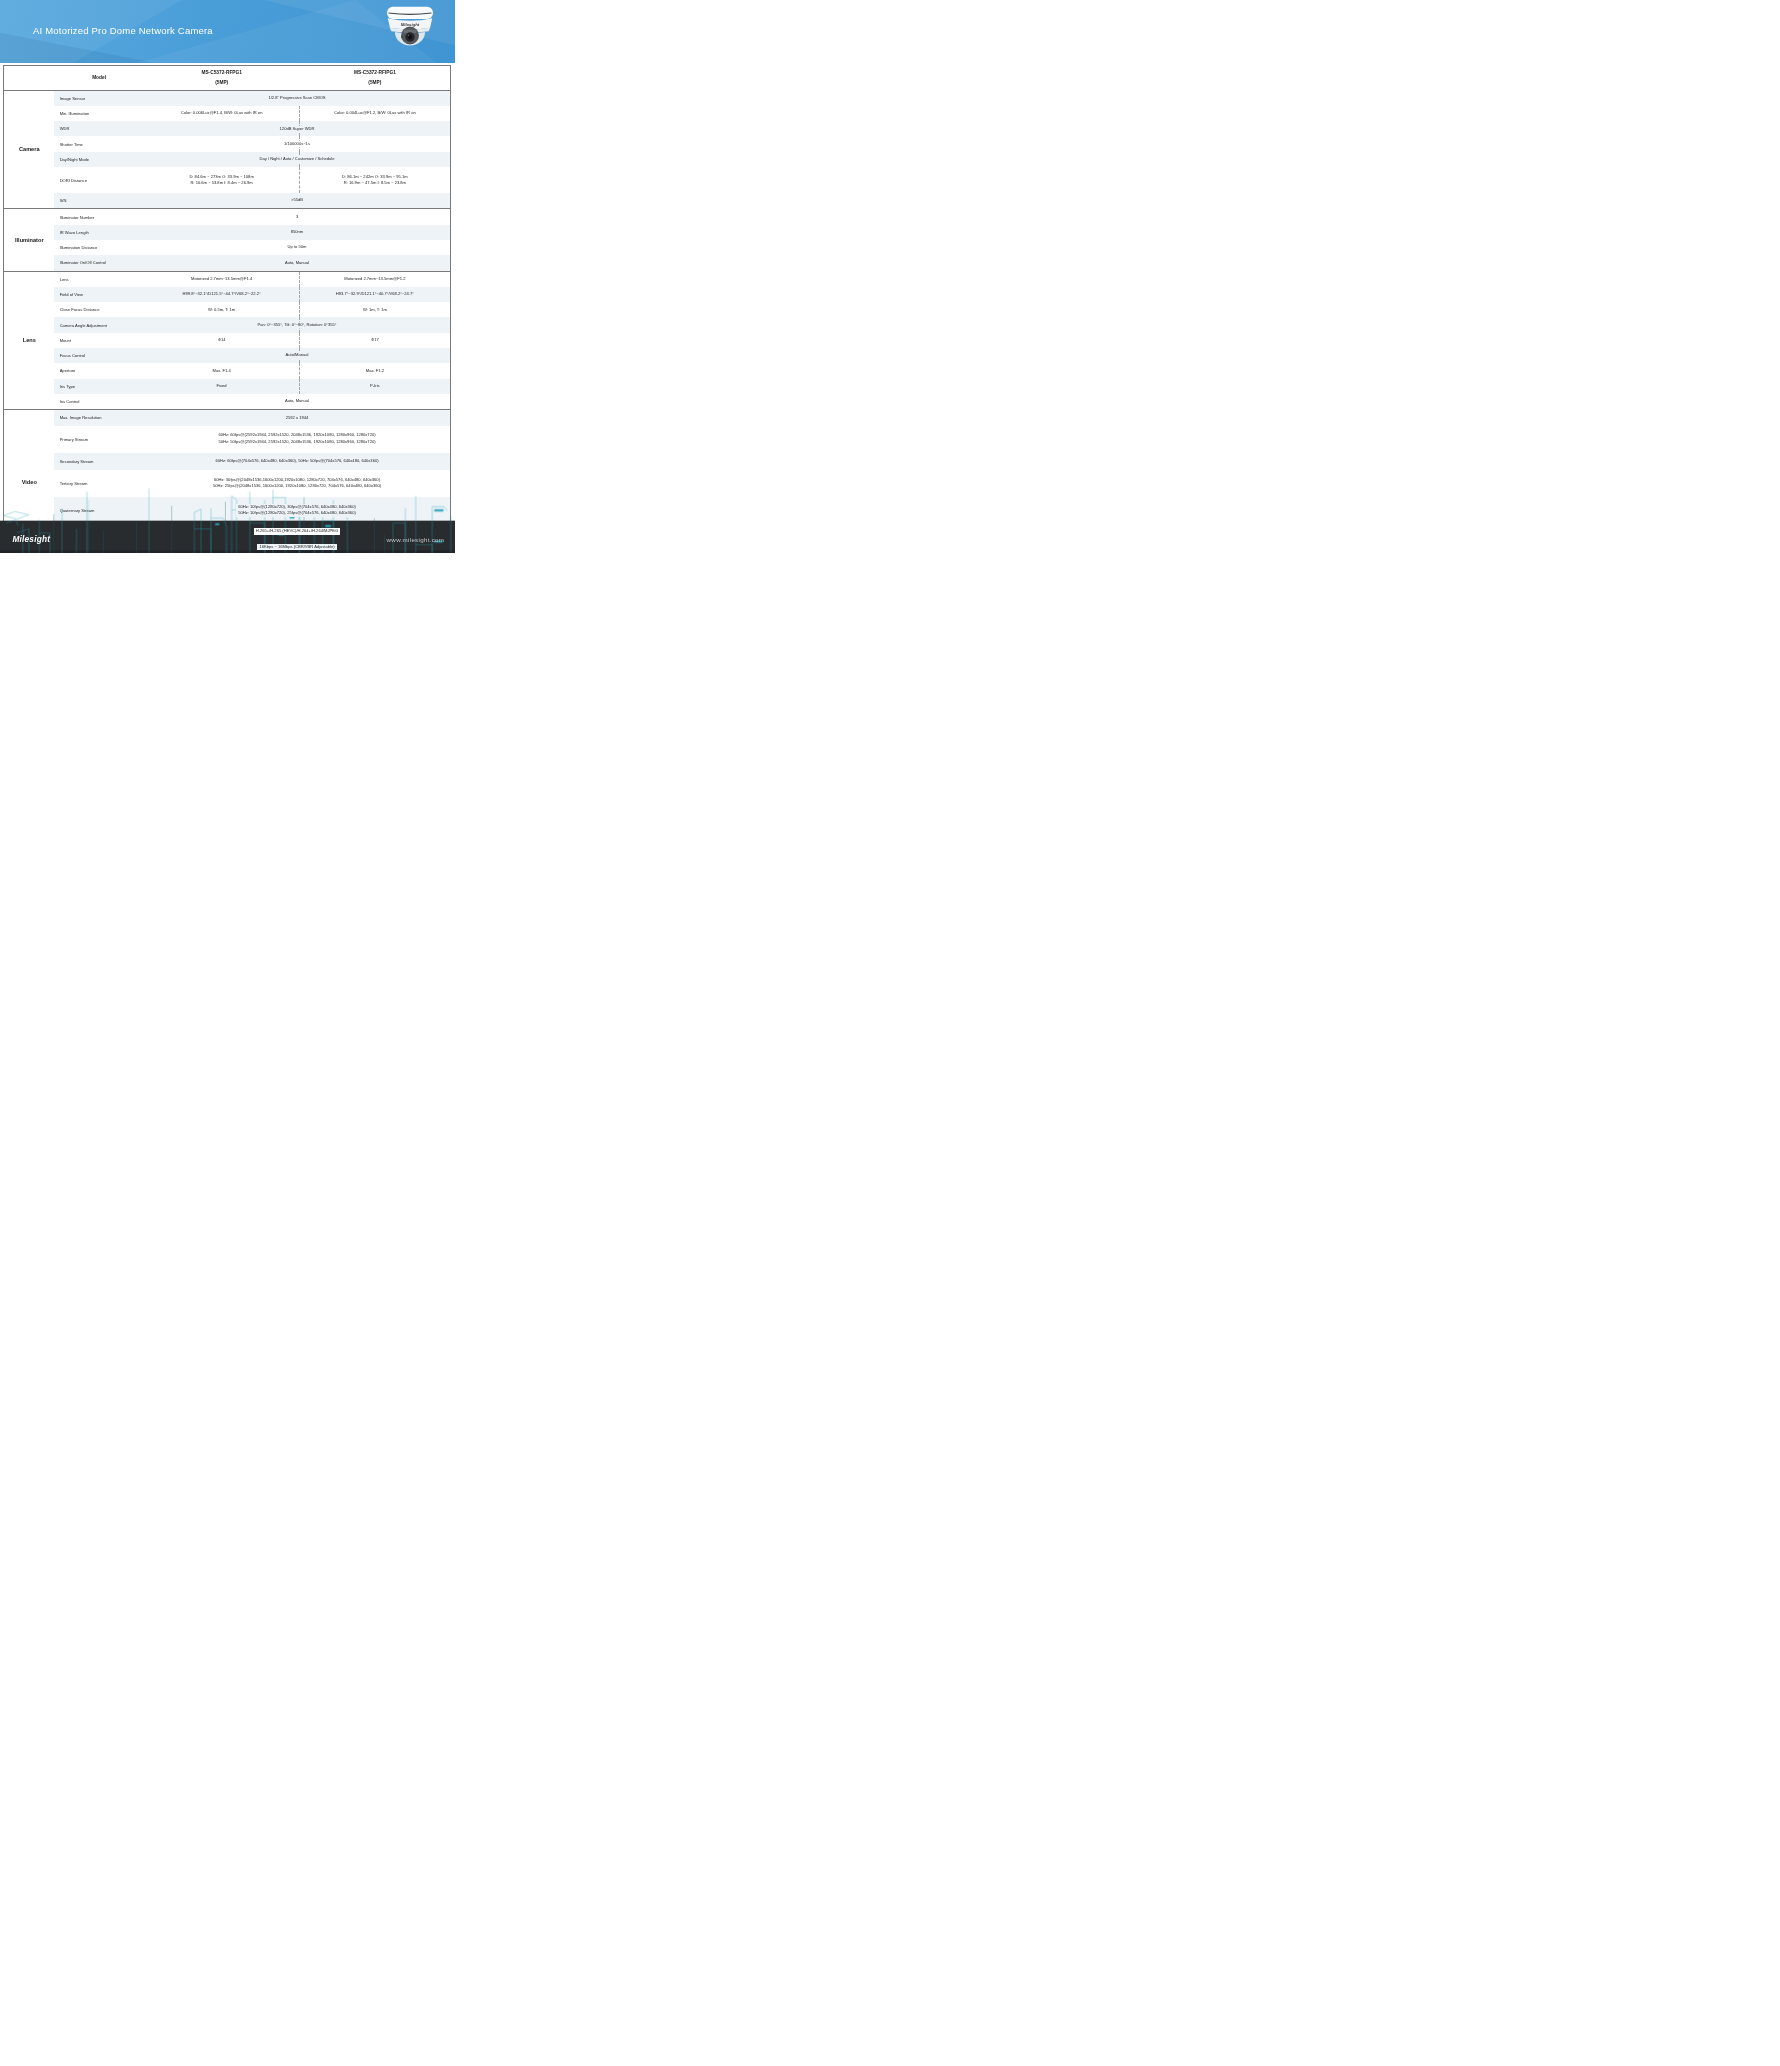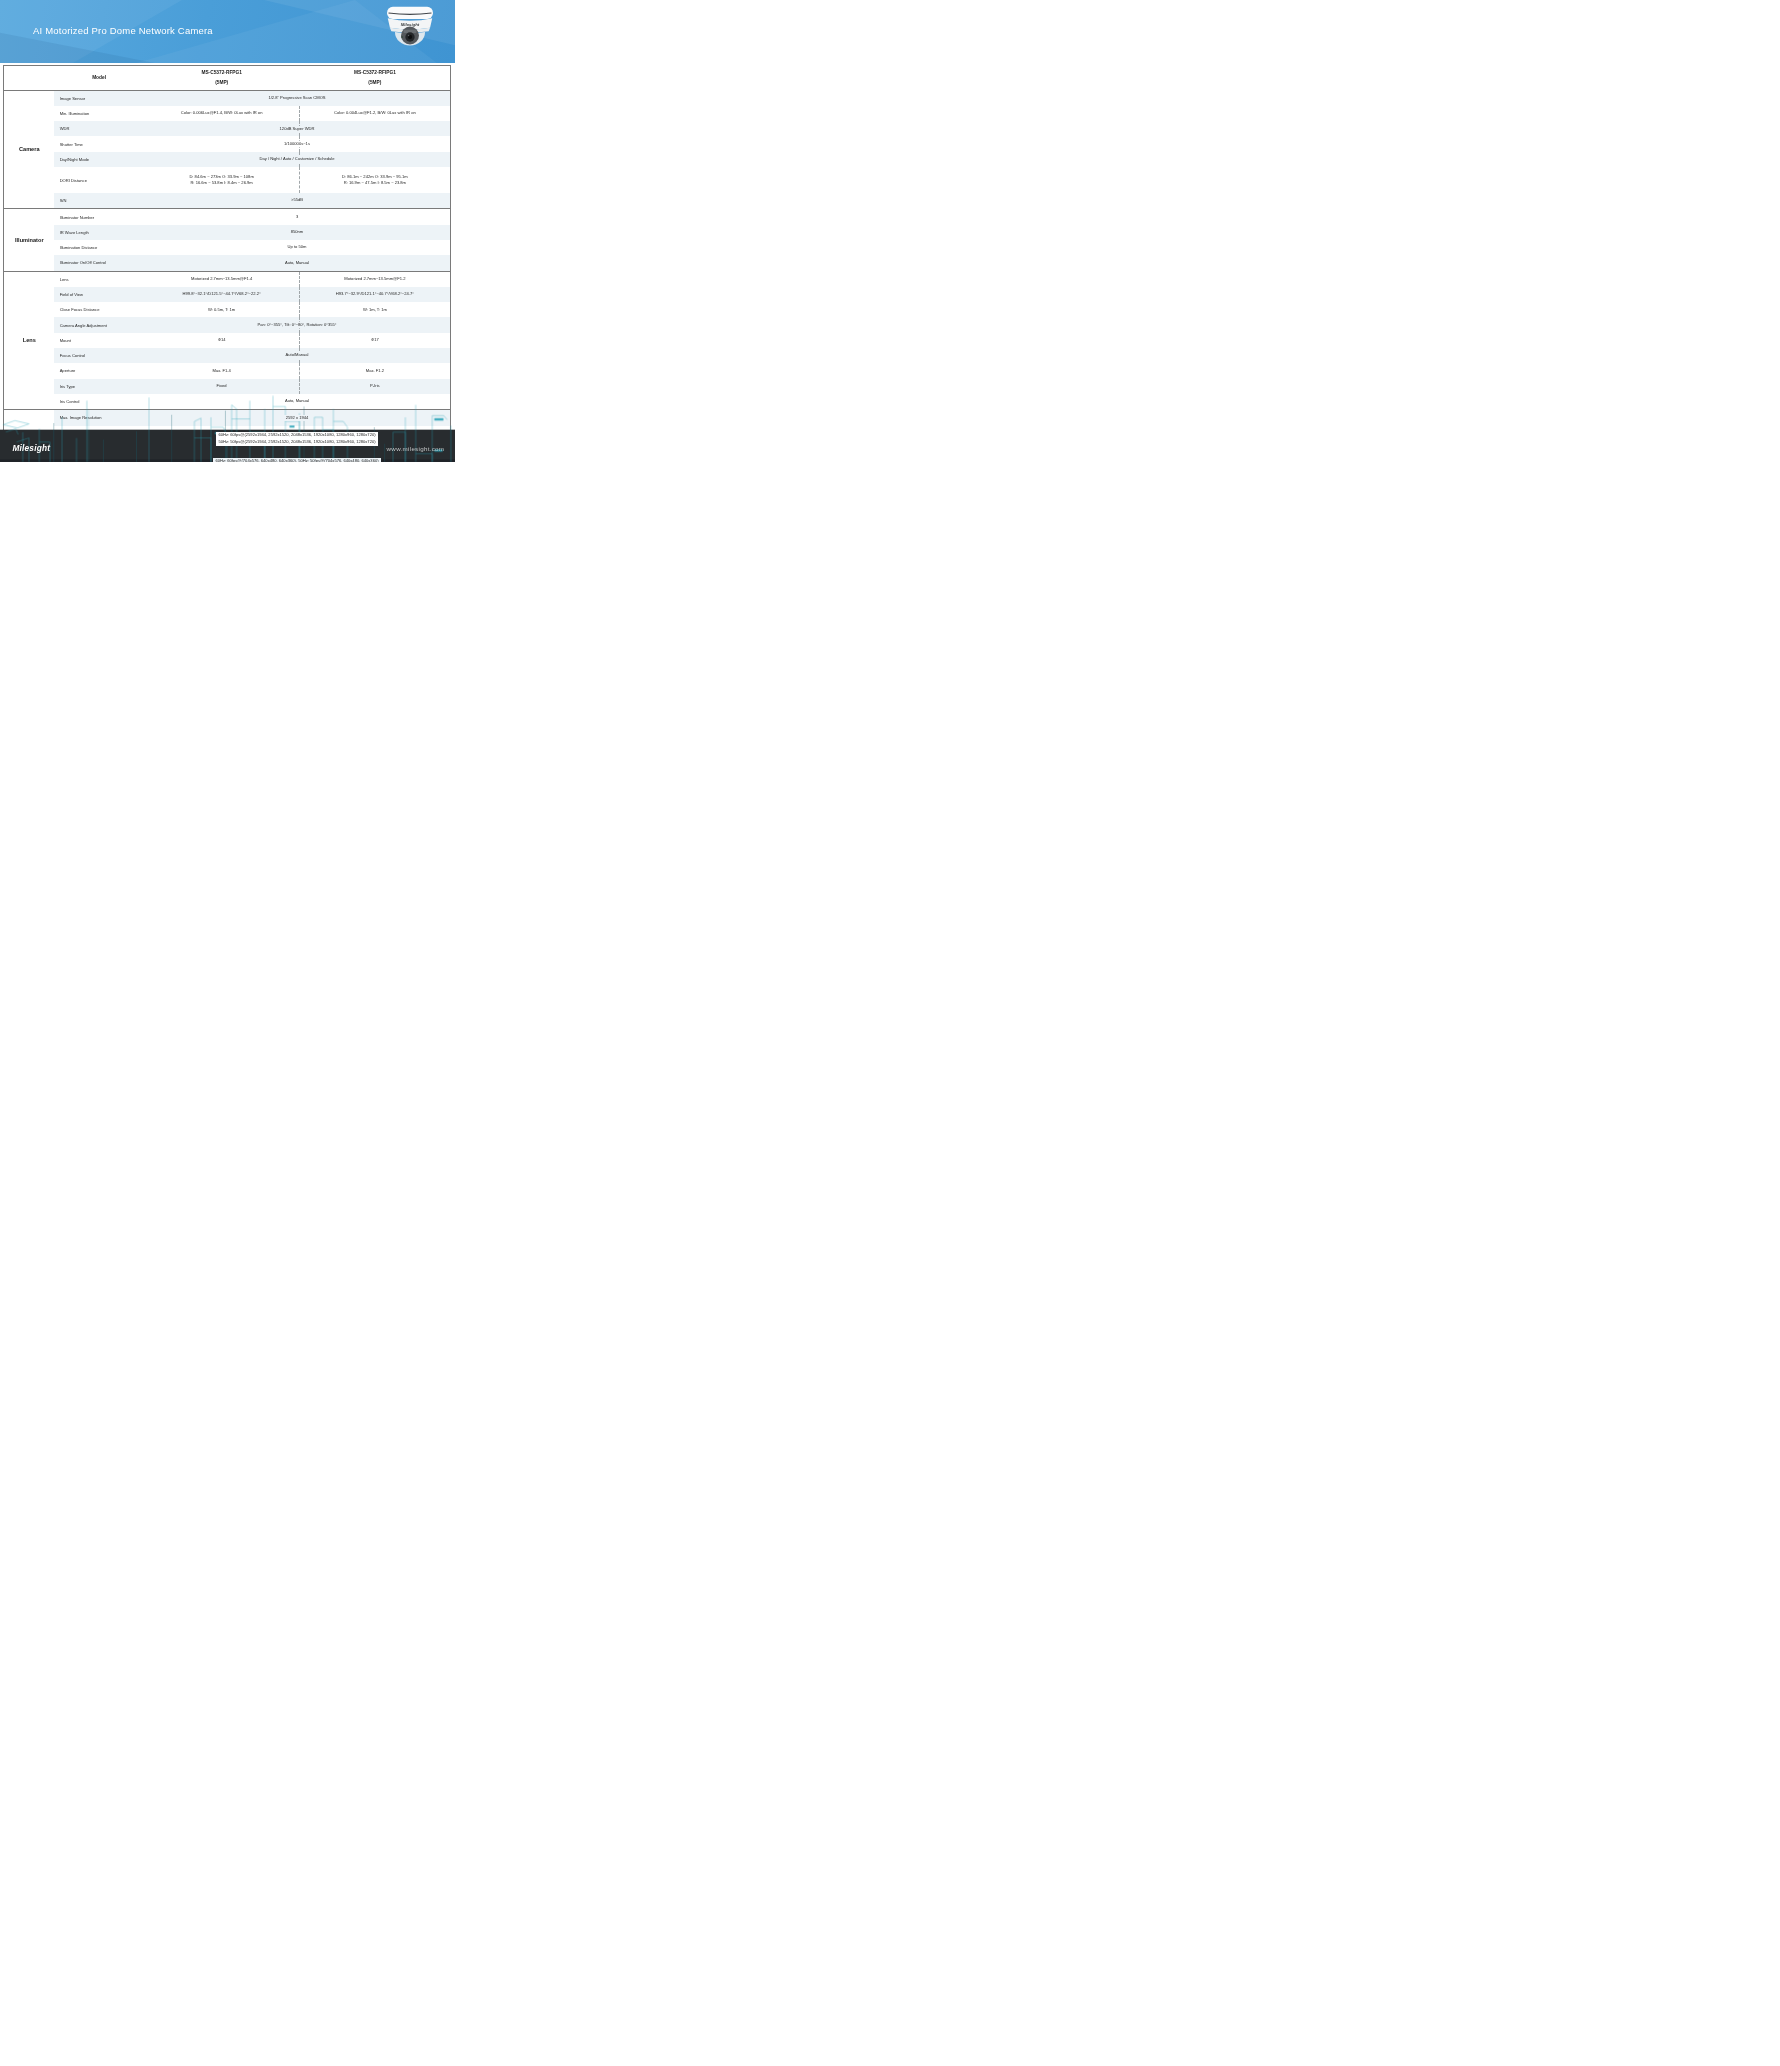--- a/index.html
+++ b/index.html
@@ -1,16 +1,16 @@
 <!DOCTYPE html>
 <html style="font-size:6.6px"><head>
 <meta charset="utf-8">
 <style>
   html,body{margin:0;padding:0;background:#ffffff;}
-  .page{position:relative;width:455px;height:462px;background:#fff;overflow:hidden;
+  .page{position:relative;width:455px;height:553px;background:#fff;overflow:hidden;
         font-family:"Liberation Sans",sans-serif;color:#262626;}
 
   
   .hdr{position:absolute;left:0;top:0;width:100%;height:63px;
        background:linear-gradient(100deg,#58a8de 0%,#4a9ed8 45%,#3f94d2 100%);overflow:hidden;}
   .hdr .sh1{position:absolute;inset:0;background:rgba(255,255,255,.06);
             clip-path:polygon(0 0,40% 0,16% 100%,0 100%);}
   .hdr .sh2{position:absolute;inset:0;background:rgba(255,255,255,.07);
             clip-path:polygon(58% 0,100% 0,100% 72%);}
   .hdr .sh3{position:absolute;inset:0;background:rgba(21,70,120,.10);

